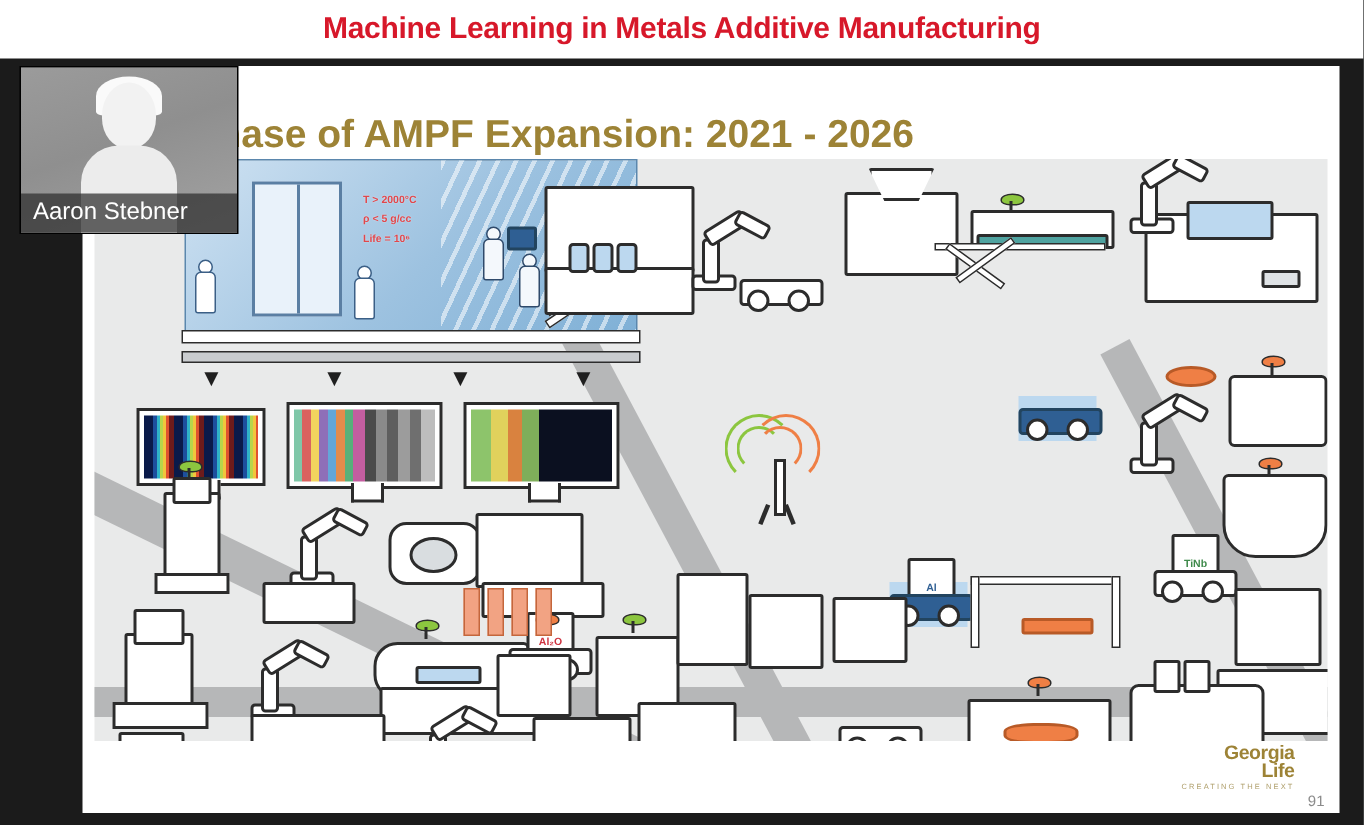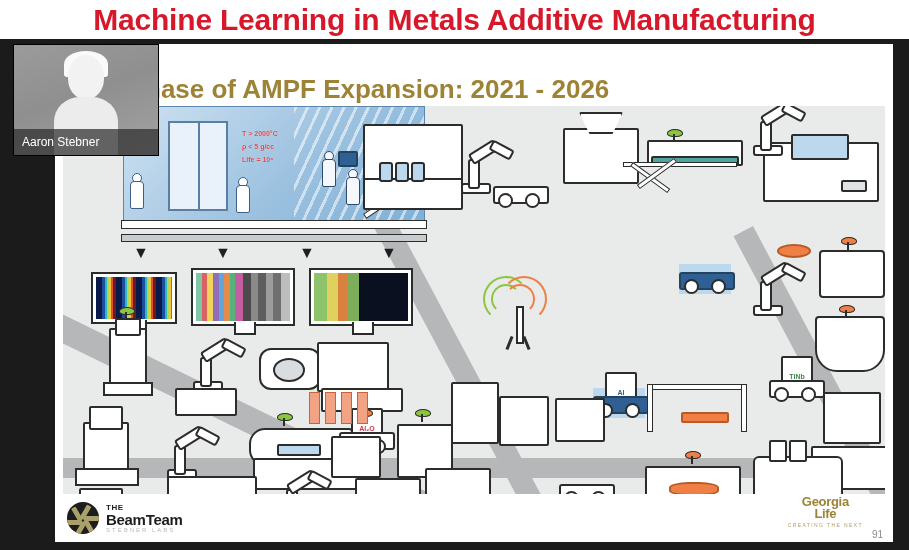--- a/index.html
+++ b/index.html
@@ -2,21 +2,21 @@
 <html><head>
 <meta charset="utf-8">
 <style>
   html,body{margin:0;padding:0;background:#1b1b1b;}
   body{width:909px;height:550px;overflow:hidden;font-family:"Liberation Sans",sans-serif;}
   #root{position:relative;width:909px;height:550px;background:#1b1b1b;}
 
   
   .title-band{position:absolute;left:0;top:0;width:909px;height:39px;background:#ffffff;
     display:flex;align-items:center;justify-content:center;overflow:hidden;}
-  .title-band .t{font-size:30px;font-weight:bold;color:#d7182a;letter-spacing:-0.2px;
+  .title-band .t{font-size:20px;font-weight:bold;color:#d7182a;letter-spacing:-0.2px;
     white-space:nowrap;font-family:"Liberation Sans",sans-serif;}
 
   
   .stage{position:absolute;left:55px;top:44px;width:838px;height:498px;background:#1b1b1b;}
   .slide{position:absolute;left:0;top:0;width:838px;height:498px;background:#ffffff;overflow:hidden;}
 
   .slide-head{position:absolute;left:0;top:14px;width:838px;height:44px;}
   .slide-title{position:absolute;left:90px;top:16px;font-size:26px;font-weight:bold;color:#9d8336;
     white-space:nowrap;font-family:"Liberation Sans",sans-serif;}
 
@@ -107,37 +107,37 @@
   
   .beam{position:absolute;left:12px;bottom:4px;width:160px;height:40px;display:flex;align-items:center;gap:7px;}
   .iris{width:32px;height:32px;border-radius:50%;background:#1d1d1d;position:relative;overflow:hidden;flex:none;}
   .iris b{position:absolute;left:50%;top:50%;width:15px;height:5px;background:#a9a06a;
     transform-origin:0 50%;border-radius:1px;}
   .beamtxt{line-height:1;}
   .beamtxt .l1{font-size:8px;font-weight:bold;color:#1d1d1d;letter-spacing:.6px;}
   .beamtxt .l2{font-size:15px;font-weight:bold;color:#1d1d1d;letter-spacing:-.3px;}
   .beamtxt .l3{font-size:6px;color:#b9b9b9;letter-spacing:2px;}
 
-  .gt{position:absolute;right:30px;bottom:14px;text-align:center;line-height:1;}
+  .gt{position:absolute;right:30px;bottom:14px;text-align:right;line-height:1;}
   .gt .g1{font-size:13px;font-weight:bold;color:#9d8336;letter-spacing:-.3px;}
   .gt .g2{font-size:13px;font-weight:bold;color:#9d8336;letter-spacing:-.3px;margin-top:-1px;}
   .gt .g3{font-size:5px;color:#b0a06d;letter-spacing:1.4px;margin-top:3px;}
   .pageno{position:absolute;right:10px;bottom:2px;font-size:10px;color:#8b8b8b;}
 
   
   .cam{position:absolute;left:14px;top:45px;width:144px;height:110px;background:#9a9a9a;overflow:hidden;
     box-shadow:0 0 0 1px #000;}
   .cam .bgwash{position:absolute;inset:0;background:linear-gradient(160deg,#9b9b9b 0%,#8f8f8f 45%,#a3a3a3 100%);}
   .cam .silh{position:absolute;left:50%;top:10px;margin-left:-30px;width:60px;height:100px;}
   .cam .silh .head{position:absolute;left:12px;top:0;width:36px;height:44px;border-radius:50% 50% 46% 46%;background:#f2f2f2;}
   .cam .silh .hair{position:absolute;left:8px;top:-4px;width:44px;height:26px;border-radius:50% 50% 10% 10%;background:#fafafa;}
   .cam .silh .torso{position:absolute;left:-2px;top:42px;width:64px;height:62px;border-radius:40% 40% 0 0;background:#ececec;}
   .cam .namebar{position:absolute;left:0;bottom:0;width:100%;height:26px;background:rgba(45,45,45,.72);
     display:flex;align-items:center;}
-  .cam .namebar span{color:#ffffff;font-size:12px;padding-left:8px;font-family:"Liberation Sans",sans-serif;text-align:center;}
+  .cam .namebar span{color:#ffffff;font-size:16px;padding-left:8px;font-family:"Liberation Sans",sans-serif;text-align:center;}
 
   .lbl{position:absolute;font-weight:bold;}
 </style>
 </head>
 <body>
 
 <div id="root">
 
   <div class="title-band">
     <div class="t">Machine Learning in Metals Additive Manufacturing</div>
@@ -405,35 +405,20 @@
 
         <div class="mach" style="left:244px;top:286px;width:62px;height:34px;background:transparent;border:none;">
           <div class="slab" style="left:2px;top:0;width:9px;height:30px;background:#f2a383;border-color:#c4663c;"></div>
           <div class="slab" style="left:18px;top:0;width:9px;height:30px;background:#f2a383;border-color:#c4663c;"></div>
           <div class="slab" style="left:34px;top:0;width:9px;height:30px;background:#f2a383;border-color:#c4663c;"></div>
           <div class="slab" style="left:50px;top:0;width:9px;height:30px;background:#f2a383;border-color:#c4663c;"></div>
         </div>
 
       </div>
 
-      <div class="beam">
-        <div class="iris">
-          <b style="transform:rotate(0deg)   translate(1px,-2px);"></b>
-          <b style="transform:rotate(60deg)  translate(1px,-2px);"></b>
-          <b style="transform:rotate(120deg) translate(1px,-2px);"></b>
-          <b style="transform:rotate(180deg) translate(1px,-2px);"></b>
-          <b style="transform:rotate(240deg) translate(1px,-2px);"></b>
-          <b style="transform:rotate(300deg) translate(1px,-2px);"></b>
-        </div>
-        <div class="beamtxt">
-          <div class="l1">THE</div>
-          <div class="l2">BeamTeam</div>
-          <div class="l3">STEBNER LABS</div>
-        </div>
-      </div>
 
       <div class="gt">
         <div class="g1">Georgia</div>
         <div class="g2">Life</div>
         <div class="g3">CREATING THE NEXT</div>
       </div>
       <div class="pageno">91</div>
 
     </div>
   </div>

